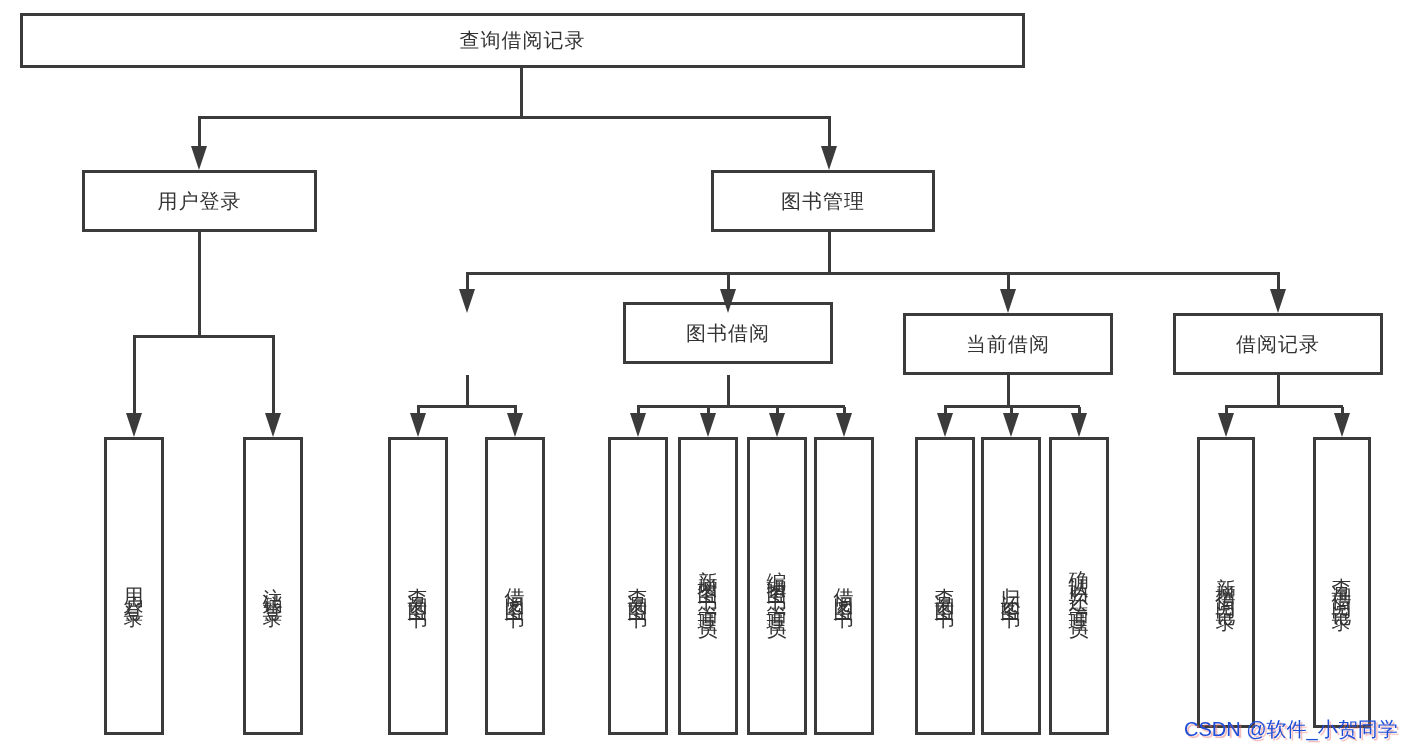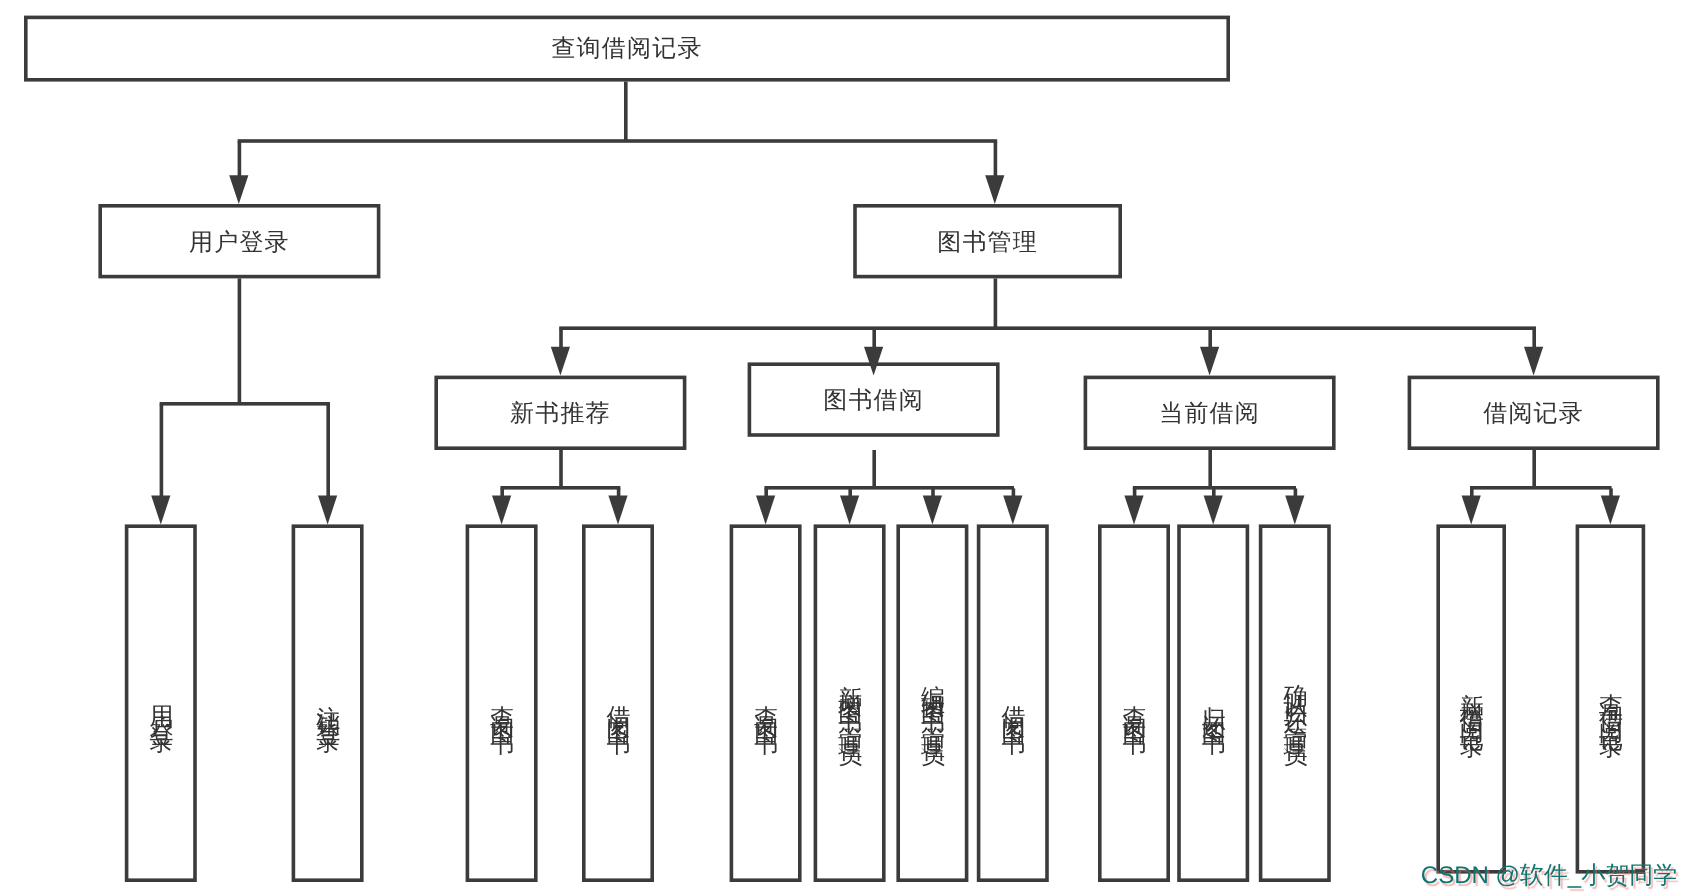--- a/index.html
+++ b/index.html
@@ -67,44 +67,41 @@
     height: 0;
     border-left: 8px solid transparent;
     border-right: 8px solid transparent;
     border-top: 24px solid #3b3b3b;
   }
   .watermark {
     position: absolute;
     left: 1184px;
     top: 716px;
     font-size: 20px;
-    color: #0f766e;
+    color: #1d4ed8;
     text-shadow: 2px 2px 1px rgba(232, 119, 119, 0.55);
     white-space: nowrap;
   }
 </style>
 </head>
 <body>
 
 <div class="canvas">
 
   <div class="hbox" style="left:20px;top:13px;width:1005px;height:55px">
     <span class="label">查询借阅记录</span>
   </div>
 
   <div class="hbox" style="left:82px;top:170px;width:235px;height:62px">
     <span class="label">用户登录</span>
   </div>
   <div class="hbox" style="left:711px;top:170px;width:224px;height:62px">
     <span class="label">图书管理</span>
   </div>
 
-  <div class="hbox" style="left:362px;top:313px;width:210px;height:62px">
-    <span class="label">新书推荐</span>
-  </div>
   <div class="hbox" style="left:623px;top:302px;width:210px;height:62px">
     <span class="label">图书借阅</span>
   </div>
   <div class="hbox" style="left:903px;top:313px;width:210px;height:62px">
     <span class="label">当前借阅</span>
   </div>
   <div class="hbox" style="left:1173px;top:313px;width:210px;height:62px">
     <span class="label">借阅记录</span>
   </div>
 

